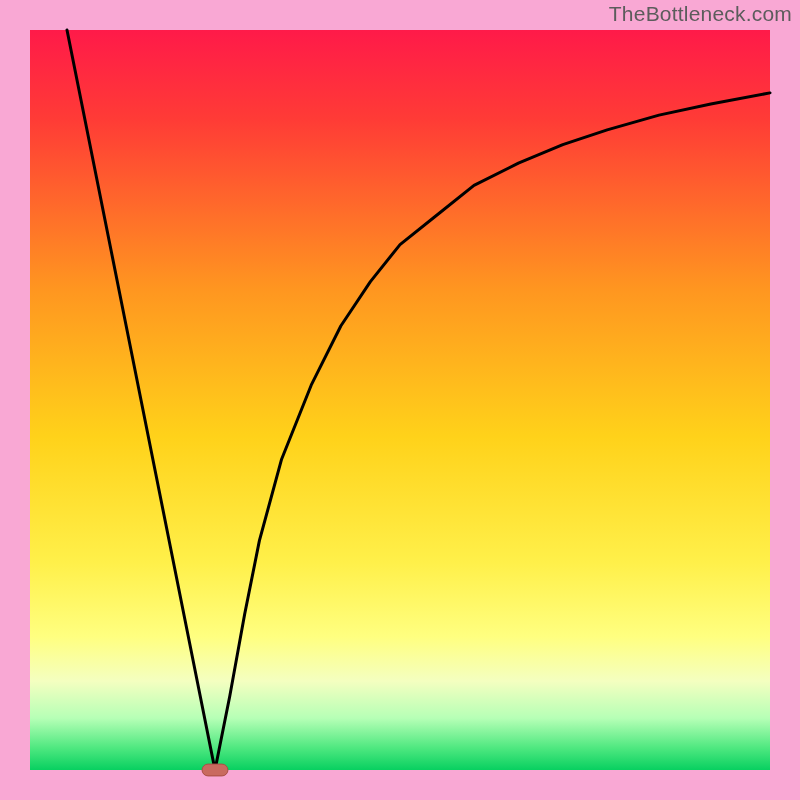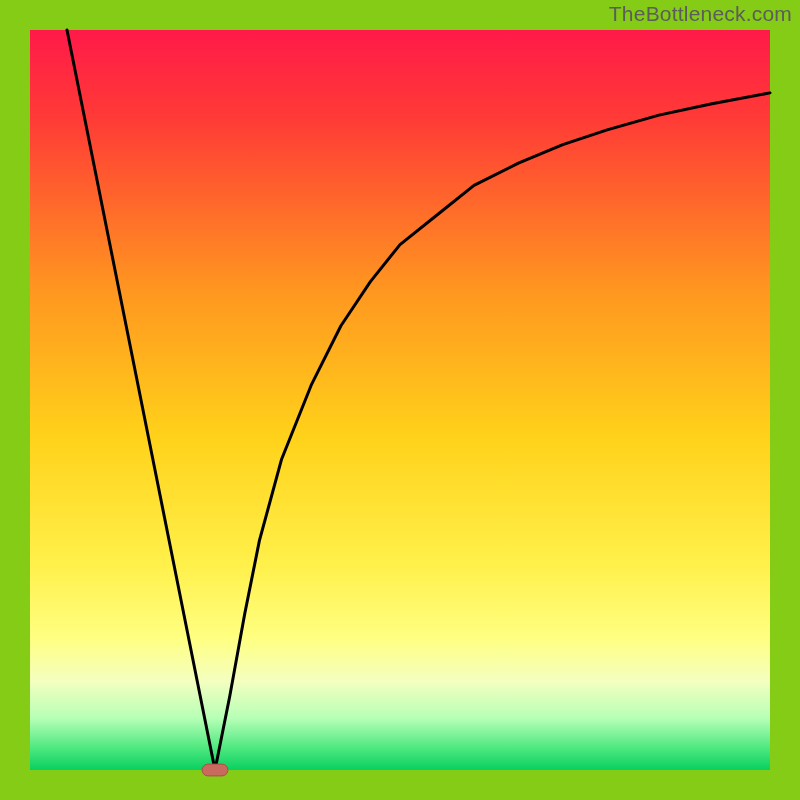--- a/index.html
+++ b/index.html
@@ -8,21 +8,21 @@
     width: 800px;
     height: 800px;
     overflow: hidden;
     background: #000;
     font-family: Arial, Helvetica, sans-serif;
   }
   .frame {
     position: relative;
     width: 800px;
     height: 800px;
-    background: #84cc16;
+    background: #f9a8d4;
   }
   .watermark {
     position: absolute;
     top: 2px;
     right: 8px;
     color: #5c5c5c;
     font-size: 21px;
     font-weight: 400;
     z-index: 5;
     letter-spacing: 0.2px;

